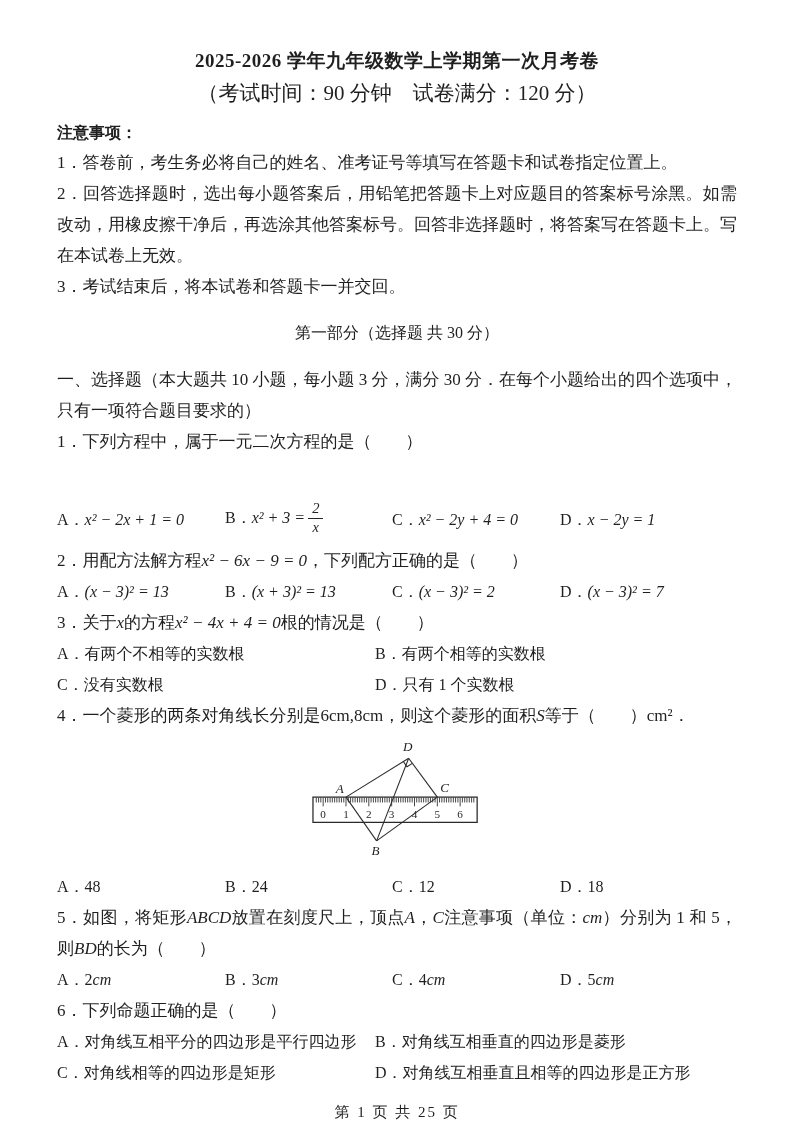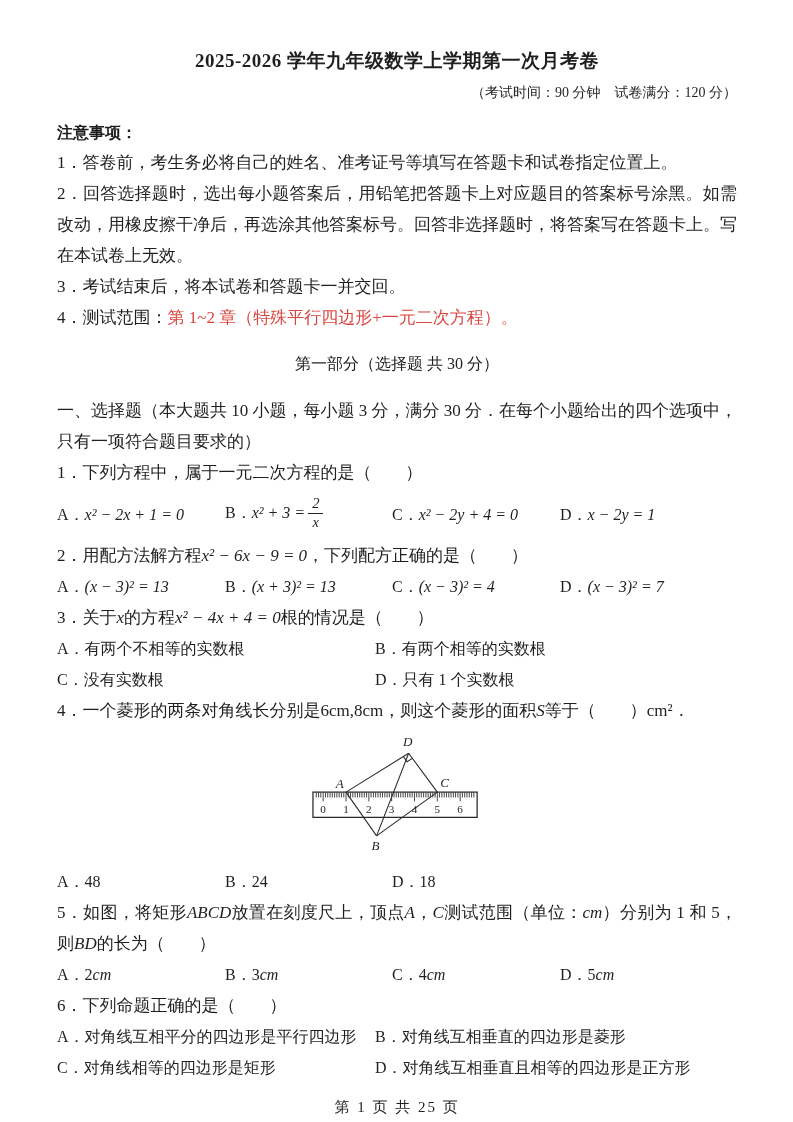--- a/index.html
+++ b/index.html
@@ -4,33 +4,33 @@
 <style>
   html,body { margin:0; padding:0; background:#ffffff; }
   .page {
     width:793px; height:1122px; background:#ffffff; color:#1f1f1f;
     font-family:"Liberation Serif","DejaVu Serif",serif;
     position:relative; overflow:hidden; margin:0 auto;
   }
   .content { padding:48px 56px 0 57px; }
 
   .title { text-align:center; font-size:19px; font-weight:600; margin:0 0 7px 0; line-height:26px; letter-spacing:.5px; }
-  .subtitle { text-align:right; font-size:14px; margin:0 0 13px 0; line-height:24px; }
+  .subtitle { text-align:center; font-size:21px; margin:0 0 13px 0; line-height:24px; }
 
   .notice-heading { font-size:16px; font-weight:bold; margin:0; line-height:29px; }
   .line { margin:0; font-size:17px; line-height:31px; text-align:justify; }
   .red { color:#d9453f; }
 
   .section-heading { text-align:center; font-size:16px; font-weight:400; margin:15px; line-height:32px; }
 
   .math { font-style:italic; font-family:"Liberation Serif","DejaVu Serif",serif; }
   .opts4 { display:grid; grid-template-columns:168px 167px 168px 1fr; }
   .opts2 { display:grid; grid-template-columns:318px 1fr; }
   .opt { line-height:31px; white-space:nowrap; }
-  .opts4.tall { align-items:center; min-height:52px; }
+  .opts4.tall { align-items:center; min-height:52px;margin-top:36px; }
   .olabel { font-style:normal; }
 
   .frac { display:inline-flex; flex-direction:column; text-align:center; vertical-align:middle; line-height:1.1; margin-left:3px; position:relative; top:-1px; font-size:14.5px; }
   .frac .fn { border-bottom:1.2px solid #222; padding:0 4px 1px 4px; }
   .frac .fd { padding-top:1px; }
 
   .figure-wrap { width:200px; margin:2px auto 2px auto; }
   .figure-wrap svg { display:block; }
 
   .footer { text-align:center; font-size:15px; margin-top:12px; line-height:24px; letter-spacing:2px; }
@@ -41,41 +41,40 @@
 <div class="page">
   <div class="content">
 
     <p class="title">2025-2026 学年九年级数学上学期第一次月考卷</p>
     <p class="subtitle">（考试时间：90 分钟　试卷满分：120 分）</p>
 
     <p class="notice-heading">注意事项：</p>
     <p class="line">1．答卷前，考生务必将自己的姓名、准考证号等填写在答题卡和试卷指定位置上。</p>
     <p class="line">2．回答选择题时，选出每小题答案后，用铅笔把答题卡上对应题目的答案标号涂黑。如需改动，用橡皮擦干净后，再选涂其他答案标号。回答非选择题时，将答案写在答题卡上。写在本试卷上无效。</p>
     <p class="line">3．考试结束后，将本试卷和答题卡一并交回。</p>
-    <p class="line"><span>4．测试范围：</span><span class="red">第 1~2 章（特殊平行四边形+一元二次方程）。</span></p>
 
     <p class="section-heading">第一部分（选择题 共 30 分）</p>
     <p class="line">一、选择题（本大题共 10 小题，每小题 3 分，满分 30 分．在每个小题给出的四个选项中，只有一项符合题目要求的）</p>
 
     <p class="line"><span>1．</span><span>下列方程中，属于一元二次方程的是（　　）</span></p>
     <div class="opts4 tall">
       <span class="opt"><span class="olabel">A．</span><span class="math">x² − 2x + 1 = 0</span></span>
       <span class="opt"><span class="olabel">B．</span><span class="math"><span>x² + 3 =</span><span class="frac">
               <span class="fn">2</span>
               <span class="fd">x</span>
             </span></span></span>
       <span class="opt"><span class="olabel">C．</span><span class="math">x² − 2y + 4 = 0</span></span>
       <span class="opt"><span class="olabel">D．</span><span class="math">x − 2y = 1</span></span>
     </div>
 
     <p class="line"><span>2．</span><span>用配方法解方程</span><span class="math">x² − 6x − 9 = 0</span><span>，下列配方正确的是（　　）</span></p>
     <div class="opts4">
       <span class="opt"><span class="olabel">A．</span><span class="math">(x − 3)² = 13</span></span>
       <span class="opt"><span class="olabel">B．</span><span class="math">(x + 3)² = 13</span></span>
-      <span class="opt"><span class="olabel">C．</span><span class="math">(x − 3)² = 4</span></span>
+      <span class="opt"><span class="olabel">C．</span><span class="math">(x − 3)² = 2</span></span>
       <span class="opt"><span class="olabel">D．</span><span class="math">(x − 3)² = 7</span></span>
     </div>
 
     <p class="line"><span>3．</span><span>关于</span><span class="math">x</span><span>的方程</span><span class="math">x² − 4x + 4 = 0</span><span>根的情况是（　　）</span></p>
     <div class="opts2">
       <span class="opt"><span class="olabel">A．</span><span>有两个不相等的实数根</span></span>
       <span class="opt"><span class="olabel">B．</span><span>有两个相等的实数根</span></span>
       <span class="opt"><span class="olabel">C．</span><span>没有实数根</span></span>
       <span class="opt"><span class="olabel">D．</span><span>只有 1 个实数根</span></span>
     </div>
@@ -108,24 +107,25 @@
           <text x="111" y="19">D</text>
           <text x="149" y="61">C</text>
           <text x="78" y="126">B</text>
         </g>
       </svg>
     </div>
 
     <div class="opts4">
       <span class="opt"><span class="olabel">A．</span><span>48</span></span>
       <span class="opt"><span class="olabel">B．</span><span>24</span></span>
+      <span class="opt"><span class="olabel">C．</span><span>12</span></span>
       <span class="opt"><span class="olabel">D．</span><span>18</span></span>
     </div>
 
-    <p class="line"><span>5．</span><span>如图，将矩形</span><span class="math">ABCD</span><span>放置在刻度尺上，顶点</span><span class="math">A</span><span>，</span><span class="math">C</span><span>测试范围（单位：</span><span class="math">cm</span><span>）分别为 1 和 5，则</span><span class="math">BD</span><span>的长为（　　）</span></p>
+    <p class="line"><span>5．</span><span>如图，将矩形</span><span class="math">ABCD</span><span>放置在刻度尺上，顶点</span><span class="math">A</span><span>，</span><span class="math">C</span><span>注意事项（单位：</span><span class="math">cm</span><span>）分别为 1 和 5，则</span><span class="math">BD</span><span>的长为（　　）</span></p>
     <div class="opts4">
       <span class="opt"><span class="olabel">A．</span><span>2</span><span class="math">cm</span></span>
       <span class="opt"><span class="olabel">B．</span><span>3</span><span class="math">cm</span></span>
       <span class="opt"><span class="olabel">C．</span><span>4</span><span class="math">cm</span></span>
       <span class="opt"><span class="olabel">D．</span><span>5</span><span class="math">cm</span></span>
     </div>
 
     <p class="line"><span>6．</span><span>下列命题正确的是（　　）</span></p>
     <div class="opts2">
       <span class="opt"><span class="olabel">A．</span><span>对角线互相平分的四边形是平行四边形</span></span>

